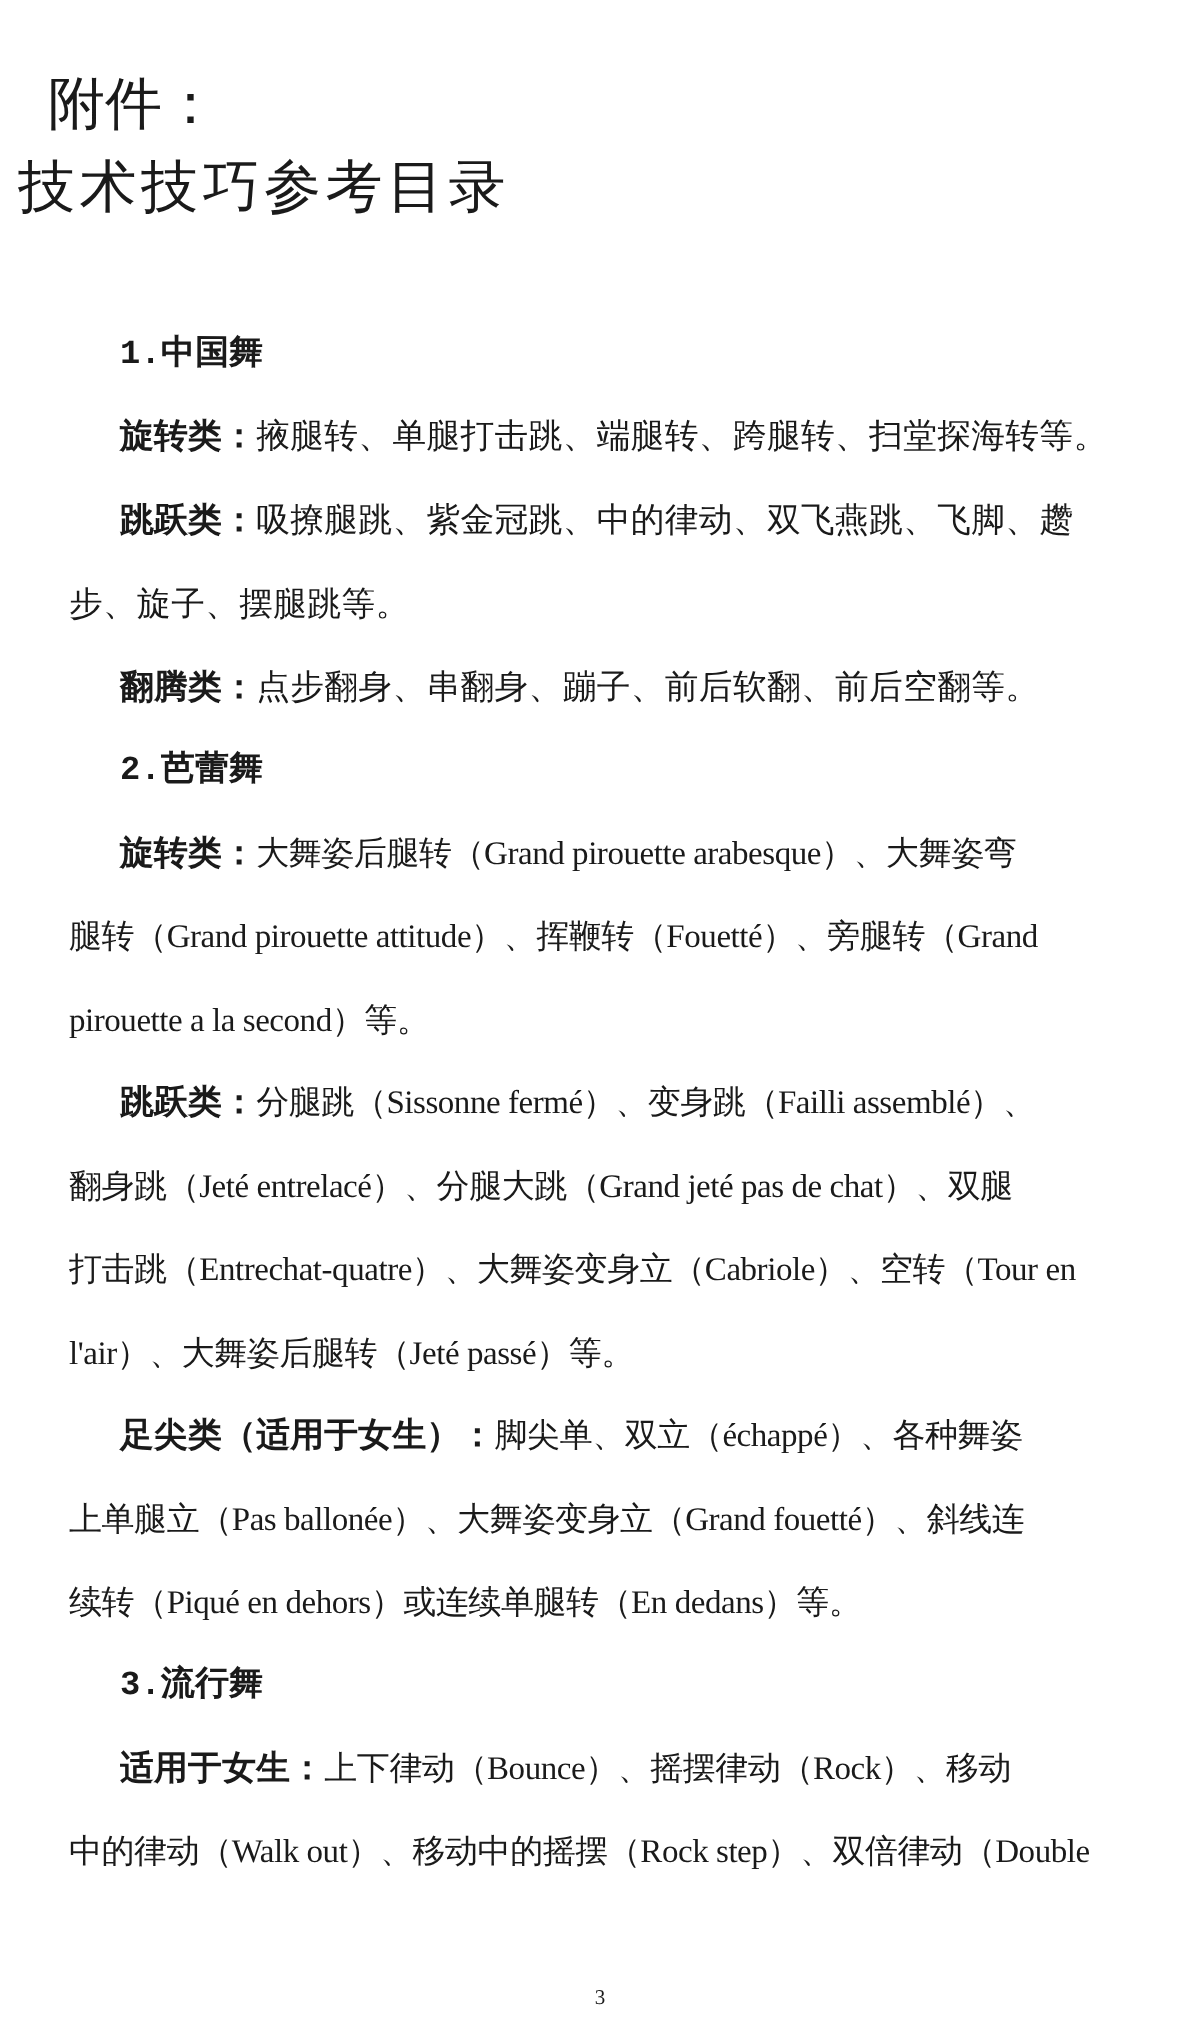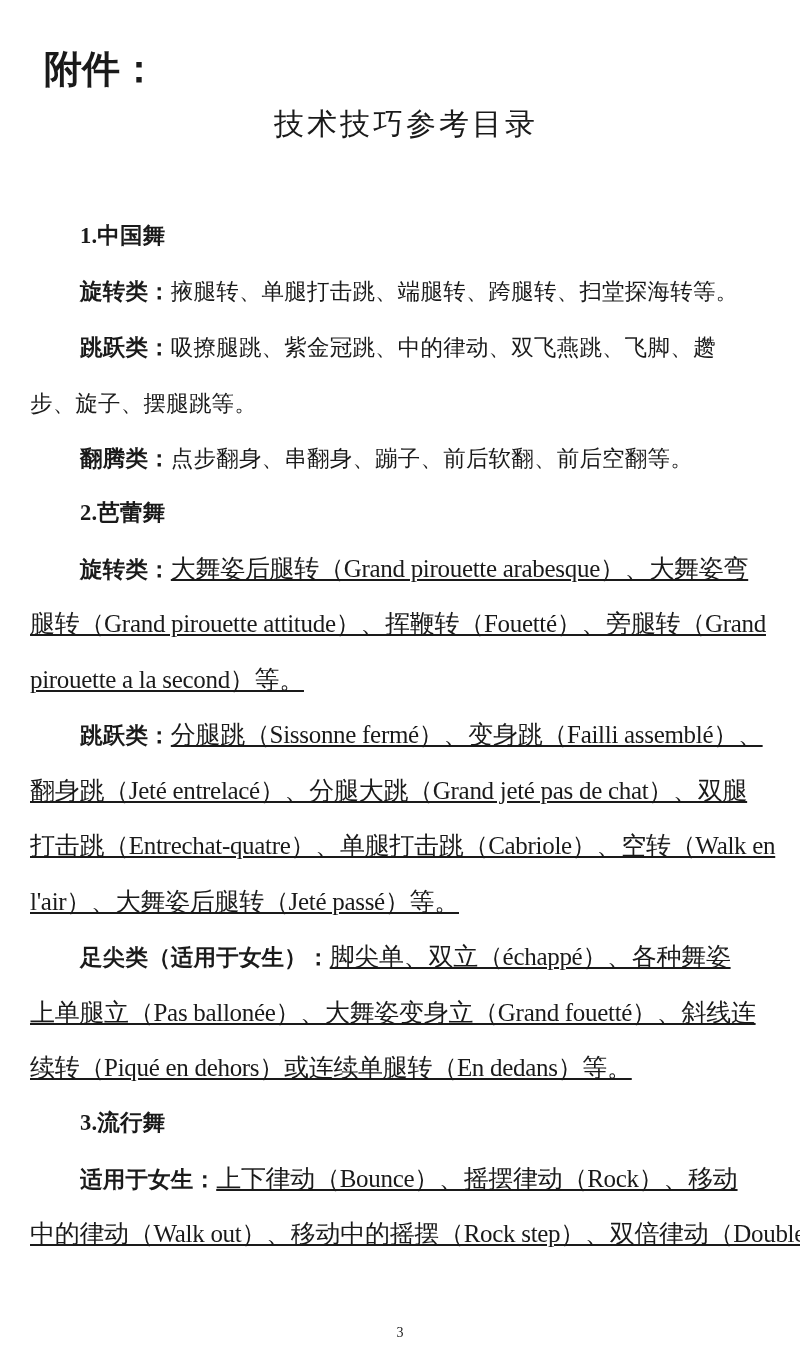--- a/index.html
+++ b/index.html
@@ -2,35 +2,35 @@
 <html><head>
   <meta charset="utf-8">
   <style>
     html, body { margin: 0; padding: 0; background: #ffffff; }
     body {
       width: 800px; height: 1350px; position: relative; overflow: hidden;
       font-family: "DejaVu Serif", "Liberation Serif", serif;
       color: #1a1a1a;
     }
     .line {
-      position: absolute; left: 30px; right: 32px;
+      position: absolute; left: 46px; right: 32px;
       font-size: 22.5px; line-height: 32px; white-space: nowrap;
       letter-spacing: 0.2px;
     }
     .line.ind { left: 80px; }
-    .attach { position: absolute; left: 44px; top: 44px; font-size: 38px; line-height: 50px;
-      font-family: "DejaVu Sans", "Liberation Sans", sans-serif; font-weight: 700; }
-    .title { position: absolute; left: 12px; right: 0; top: 98px; text-align: center;
-      font-size: 30px; line-height: 52px; letter-spacing: 3px;
+    .attach { position: absolute; left: 32px; top: 44px; font-size: 38px; line-height: 50px;
+      font-family: "DejaVu Sans", "Liberation Sans", sans-serif; font-weight: 400; }
+    .title { position: absolute; left: 12px; right: 0; top: 98px; 
+      font-size: 38px; line-height: 52px; letter-spacing: 3px;
       font-family: "DejaVu Sans", "Liberation Sans", sans-serif; }
     .b { font-weight: bold; font-family: Liberation Mono, monospace; }
-    .lat { font-family: "Liberation Serif", "DejaVu Serif", serif; font-size: 25px; letter-spacing: -0.3px; text-decoration: underline; }
+    .lat { font-family: "Liberation Serif", "DejaVu Serif", serif; font-size: 22px; letter-spacing: -0.3px; }
     .pn { position: absolute; left: 0; right: 0; top: 1325px; text-align: center;
       font-size: 14px; font-family: "Liberation Serif", serif; }
-    .heading { font-weight: bold; font-family: Liberation Serif, serif; }
+    .heading { font-weight: bold; font-family: Liberation Mono, monospace; }
   </style>
 </head>
 <body>
 
 <div>
   <div class="attach">附件：</div>
   <div class="title">技术技巧参考目录</div>
 
   <div class="line ind heading" style="top:220px">1.中国舞</div>
 
@@ -52,21 +52,21 @@
   <div class="line ind" style="top:553px">
     <span class="b">旋转类：</span><span class="lat">大舞姿后腿转（Grand pirouette arabesque）、大舞姿弯</span>
   </div>
   <div class="line lat" style="top:608px">腿转（Grand pirouette attitude）、挥鞭转（Fouetté）、旁腿转（Grand</div>
   <div class="line lat" style="top:664px">pirouette a la second）等。</div>
 
   <div class="line ind" style="top:719px">
     <span class="b">跳跃类：</span><span class="lat">分腿跳（Sissonne fermé）、变身跳（Failli assemblé）、</span>
   </div>
   <div class="line lat" style="top:775px">翻身跳（Jeté entrelacé）、分腿大跳（Grand jeté pas de chat）、双腿</div>
-  <div class="line lat" style="top:830px">打击跳（Entrechat-quatre）、单腿打击跳（Cabriole）、空转（Walk en</div>
+  <div class="line lat" style="top:830px">打击跳（Entrechat-quatre）、大舞姿变身立（Cabriole）、空转（Tour en</div>
   <div class="line lat" style="top:886px">l'air）、大舞姿后腿转（Jeté passé）等。</div>
 
   <div class="line ind" style="top:941px">
     <span class="b">足尖类（适用于女生）：</span><span class="lat">脚尖单、双立（échappé）、各种舞姿</span>
   </div>
   <div class="line lat" style="top:997px">上单腿立（Pas ballonée）、大舞姿变身立（Grand fouetté）、斜线连</div>
   <div class="line lat" style="top:1052px">续转（Piqué en dehors）或连续单腿转（En dedans）等。</div>
 
   <div class="line ind heading" style="top:1107px">3.流行舞</div>
 

